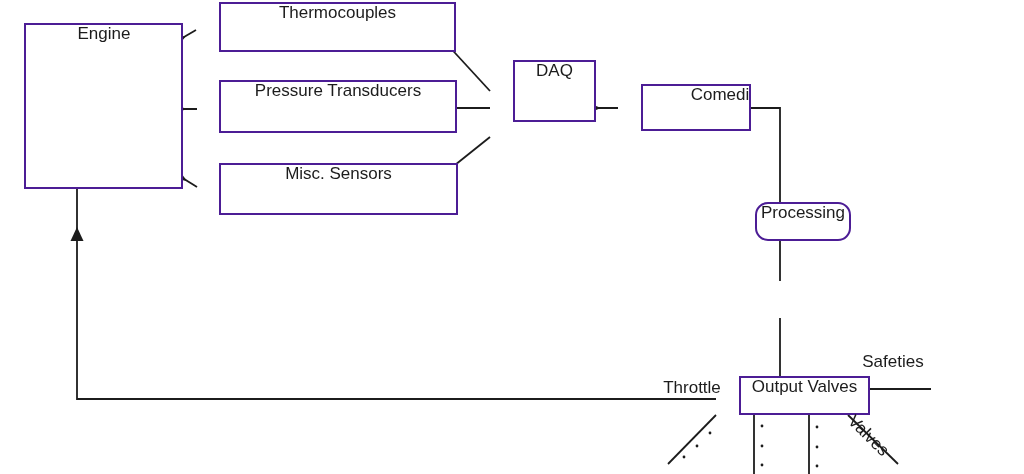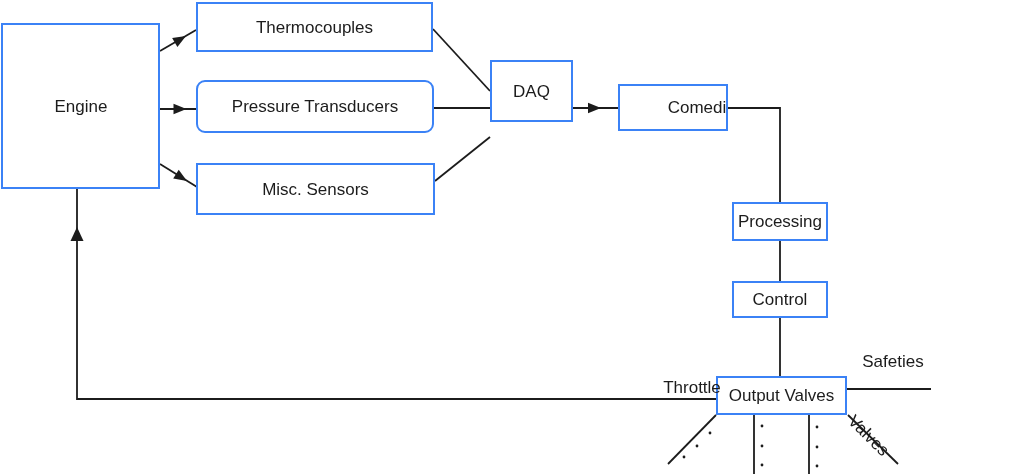--- a/index.html
+++ b/index.html
@@ -9,36 +9,37 @@
     height: 474px;
     background: #ffffff;
     overflow: hidden;
     font-family: "Liberation Sans", sans-serif;
     color: #1c1c1c;
   }
   .stage svg { position: absolute; left: 0; top: 0; }
   .node {
     position: absolute;
     box-sizing: border-box;
-    border: 2px solid #3b82f6;
+    border: 2px solid #4c1d95;
     background: #ffffff;
     display: flex;
-    align-items: center;
+    align-items: flex-start;
     justify-content: center;
     font-size: 17px;
     line-height: 1;
     white-space: nowrap;
+    margin-left: 23px;
   }
   #node-engine        { left: 1px;   top: 23px;  width: 159px; height: 166px; padding-right: 19px; padding-left: 20px; }
   #node-thermocouples { left: 196px; top: 2px;   width: 237px; height: 50px; }
-  #node-pressure      { left: 196px; top: 80px;  width: 238px; height: 53px; border-radius: 9px; }
+  #node-pressure      { left: 196px; top: 80px;  width: 238px; height: 53px; }
   #node-misc          { left: 196px; top: 163px; width: 239px; height: 52px; }
   #node-daq           { left: 490px; top: 60px;  width: 83px;  height: 62px; }
   #node-comedi        { left: 618px; top: 84px;  width: 110px; height: 47px; padding-left: 48px; }
-  #node-processing    { left: 732px; top: 202px; width: 96px;  height: 39px; }
+  #node-processing    { left: 732px; top: 202px; width: 96px;  height: 39px; border-radius: 13px; }
   #node-control       { left: 732px; top: 281px; width: 96px;  height: 37px; }
   #node-output        { left: 716px; top: 376px; width: 131px; height: 39px; }
   .edge-label {
     position: absolute;
     font-size: 17px;
     line-height: 1;
     white-space: nowrap;
   }
   #label-throttle { left: 662px; top: 379px; width: 60px; text-align: center; }
   #label-safeties { left: 861px; top: 353px; width: 64px; text-align: center; }
@@ -101,23 +102,20 @@
   </div>
   <div class="node" id="node-daq">
     <span>DAQ</span>
   </div>
   <div class="node" id="node-comedi">
     <span>Comedi</span>
   </div>
   <div class="node" id="node-processing">
     <span>Processing</span>
   </div>
-  <div class="node" id="node-control">
-    <span>Control</span>
-  </div>
   <div class="node" id="node-output">
     <span>Output Valves</span>
   </div>
 
   <div class="edge-label" id="label-throttle">Throttle</div>
   <div class="edge-label" id="label-safeties">Safeties</div>
   <div class="edge-label" id="label-valves">Valves</div>
 
 </div>
 

